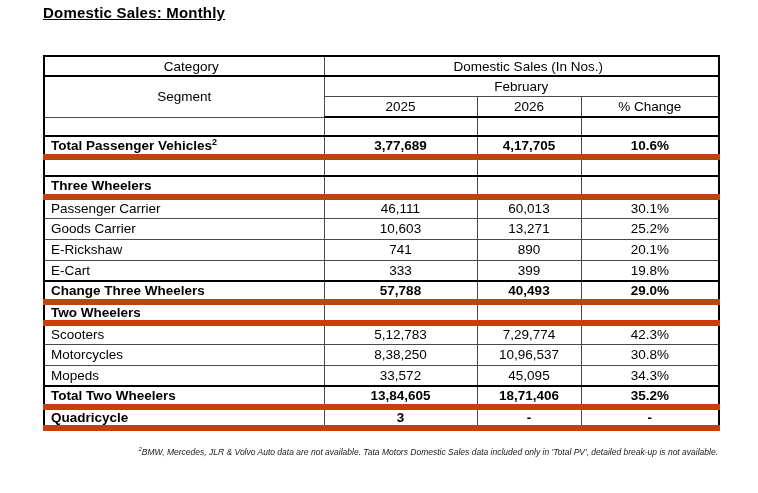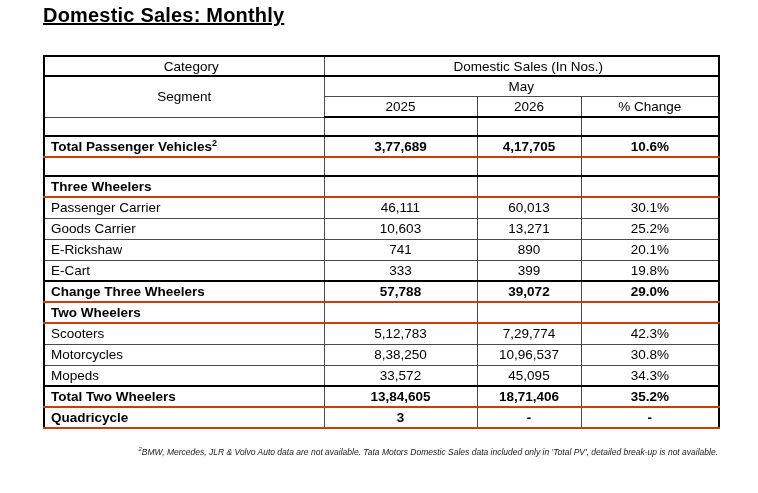--- a/index.html
+++ b/index.html
@@ -7,21 +7,21 @@
   body {
     width: 758px; height: 493px;
     font-family: "Liberation Sans", "DejaVu Sans", sans-serif;
     color: #000;
     position: relative;
     overflow: hidden;
   }
   .title {
     position: absolute;
     left: 43px; top: 4px;
-    font-size: 20px;
+    font-size: 15px;
     font-weight: bold;
     text-decoration: underline;
     letter-spacing: 0.2px;
   }
   table.sales {
     position: absolute;
     left: 43px; top: 55px;
     border-collapse: collapse;
     table-layout: fixed;
     width: 675px;
@@ -38,21 +38,21 @@
   }
   table.sales { border: 2px solid #000; }
   thead th { font-weight: bold; }
   thead tr.h1 th { border-bottom-width: 2px; border-bottom-color: #000; height: 20px; padding-left: 20px; }
   thead tr.h2 th { height: 20px; }
   thead tr.h3 th { border-bottom-width: 2px; border-bottom-color: #000; }
   .c { text-align: center; }
   .l { text-align: left; }
   .r { text-align: center; }
   tr.bold td { font-weight: bold; }
-  tr.heavy td { border-top: 2px solid #000; border-bottom: 2px solid #c2410c; margin-top: 36px; }
+  tr.heavy td { border-top: 2px solid #000; border-bottom: 6px solid #c2410c; margin-top: 36px; }
   tr.spacer td { height: 19px; }
   sup { font-size: 9px; vertical-align: super; line-height: 0; }
   .footnote {
     position: absolute;
     left: 43px; top: 446px;
     width: 675px;
     text-align: right;
     font-size: 8.5px;
     font-style: italic;
     line-height: 13px;
@@ -72,21 +72,21 @@
     <col style="width:104px">
     <col style="width:138px">
   </colgroup>
   <thead>
     <tr class="h1">
       <th class="c">Category</th>
       <th class="c" colspan="3">Domestic Sales (In Nos.)</th>
     </tr>
     <tr class="h2">
       <th class="c" rowspan="2">Segment</th>
-      <th class="c" colspan="3">May</th>
+      <th class="c" colspan="3">February</th>
     </tr>
     <tr class="h3">
       <th class="r">2025</th>
       <th class="r">2026</th>
       <th class="r">% Change</th>
     </tr>
   </thead>
   <tbody id="table-body">
       <tr class="spacer">
         <td class="l"></td>
@@ -132,21 +132,21 @@
       </tr>
       <tr>
         <td class="l">E-Cart</td>
         <td class="r">333</td>
         <td class="r">399</td>
         <td class="r">19.8%</td>
       </tr>
       <tr class="bold heavy">
         <td class="l">Change Three Wheelers</td>
         <td class="r">57,788</td>
-        <td class="r">39,072</td>
+        <td class="r">40,493</td>
         <td class="r">29.0%</td>
       </tr>
       <tr class="bold heavy">
         <td class="l">Two Wheelers</td>
         <td class="r"></td>
         <td class="r"></td>
         <td class="r"></td>
       </tr>
       <tr>
         <td class="l">Scooters</td>

